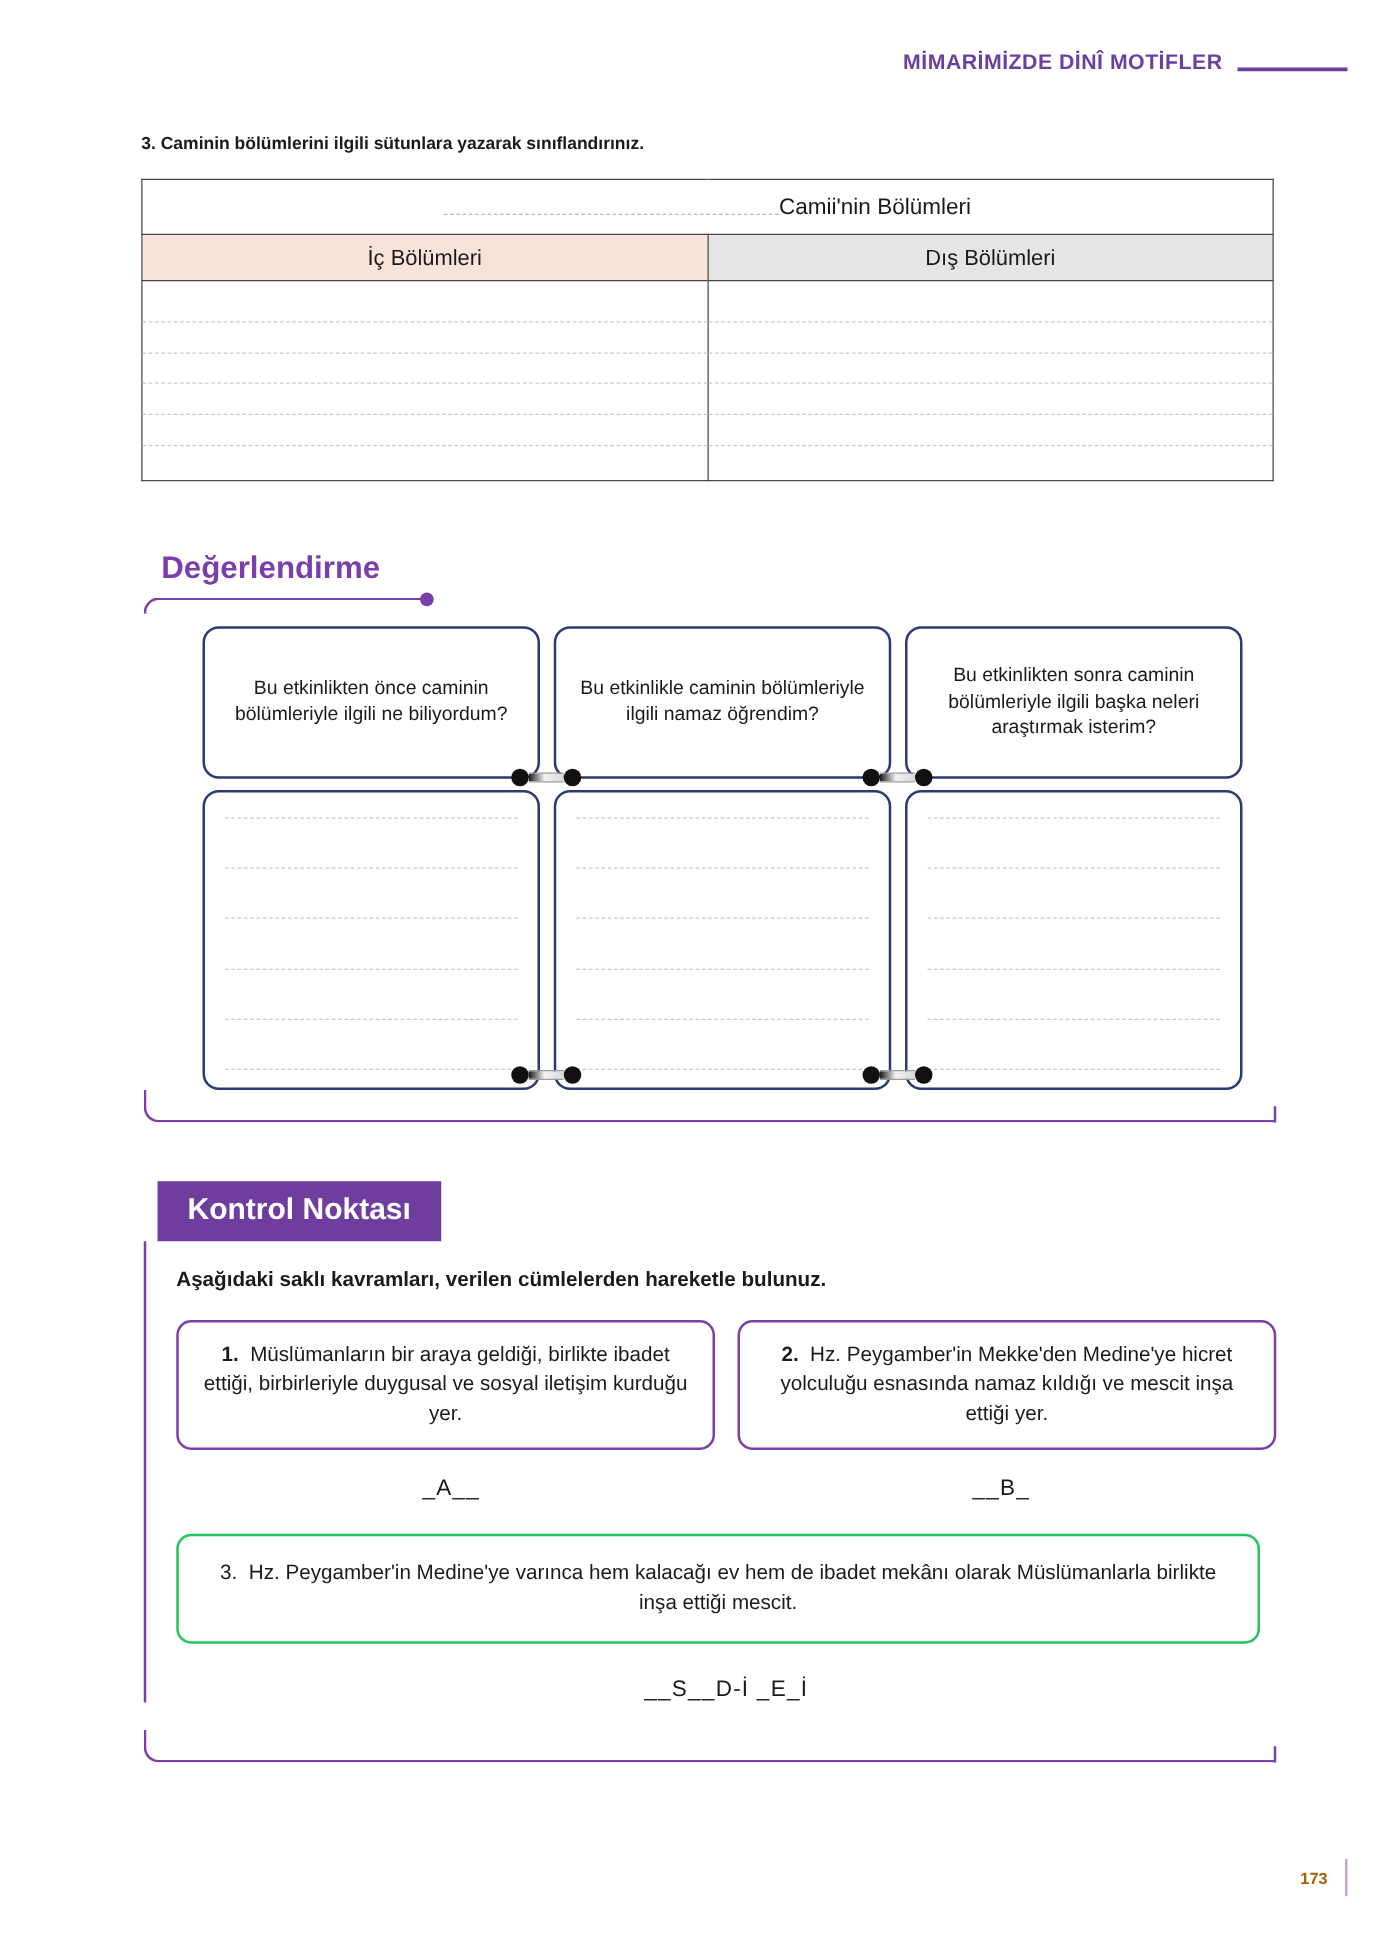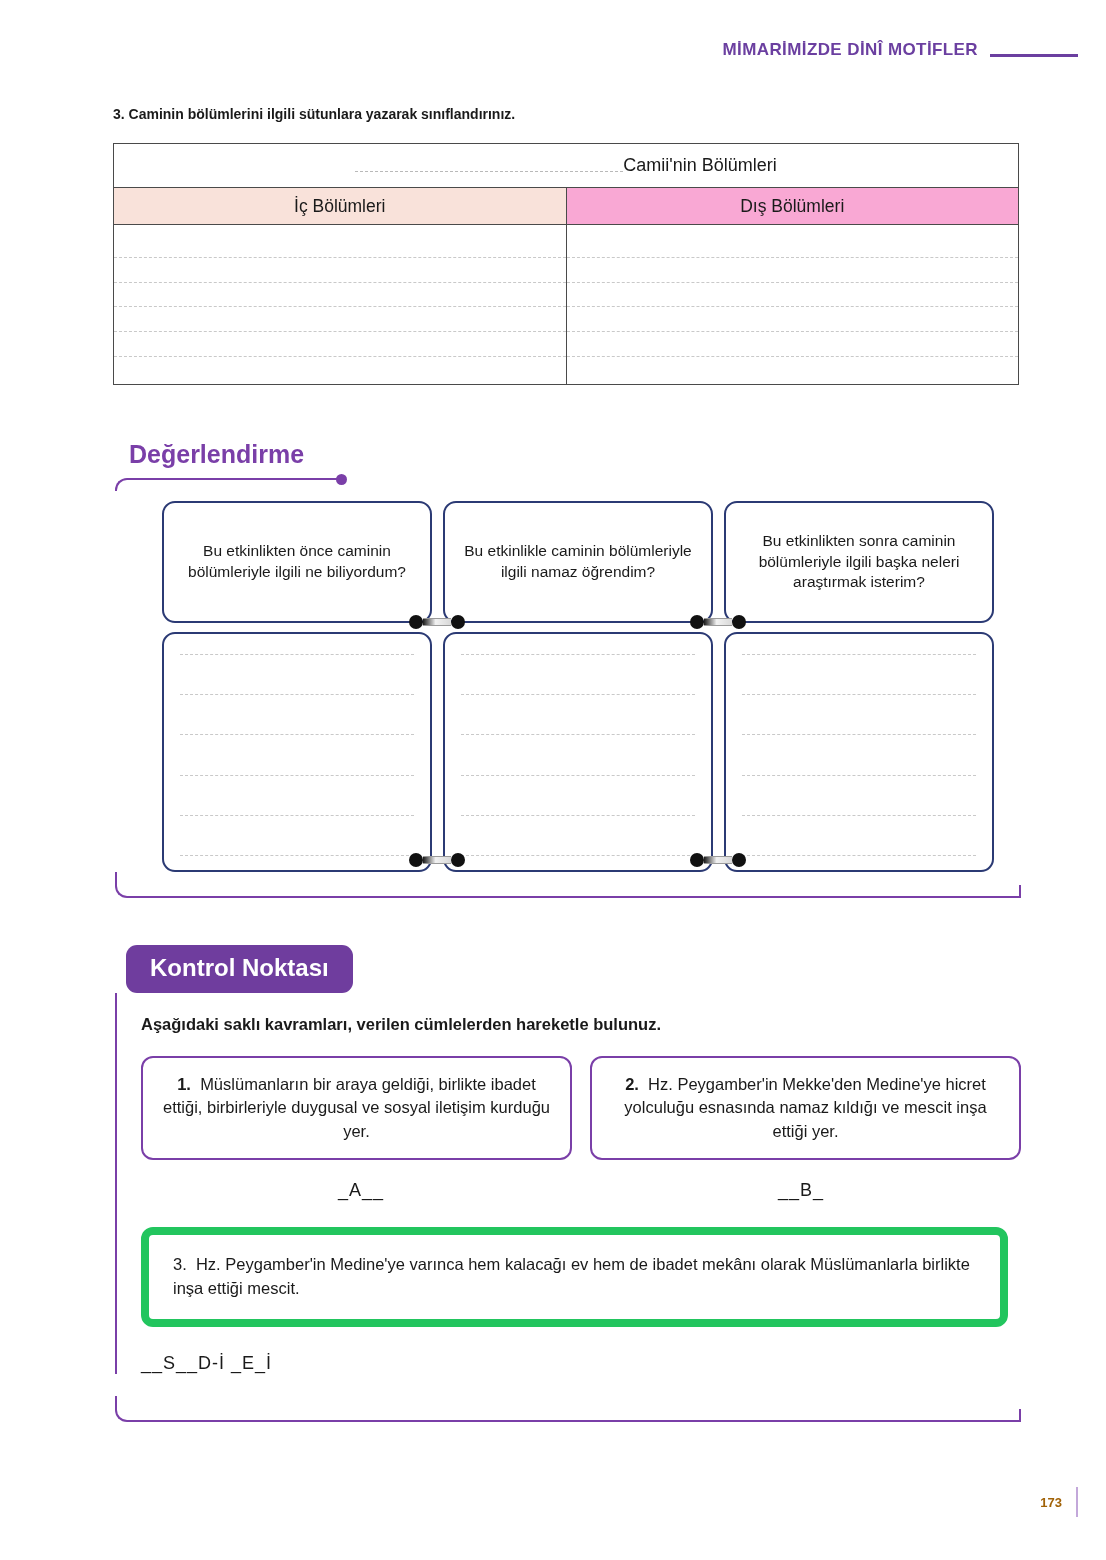--- a/index.html
+++ b/index.html
@@ -73,21 +73,21 @@
     height: 13px;
     vertical-align: -1px;
   }
   .th-sub {
     height: 37px;
     text-align: center;
     font-size: 17.5px;
     color: #1a1a1a;
   }
   .th-sub.inner { background: #f9e2da; }
-  .th-sub.outer { background: #f9a8d4; }
+  .th-sub.outer { background: #e5e5e5; }
 
   .write-cell {
     height: 160px;
     vertical-align: top;
     padding: 0 18px;
   }
   .write-lines {
     display: flex;
     flex-direction: column;
     justify-content: space-evenly;
@@ -234,21 +234,21 @@
   
   .section-kontrol { top: 945px; }
 
   .pill {
     display: inline-block;
     background: #6f3d9e;
     color: #fff;
     font-size: 24px;
     font-weight: bold;
     padding: 9px 24px 11px 24px;
-    border-radius: 11px;
+    border-radius: 0;
     margin-left: 13px;
   }
   .kontrol-body {
     position: relative;
     border-left: 2px solid #7a3fa8;
     margin-left: 2px;
     padding: 22px 0 0 11px;
   }
   .kontrol-instruction {
     font-size: 16.5px;
@@ -286,31 +286,31 @@
   }
   .kn-answer {
     flex: 1;
     text-align: center;
     font-size: 18px;
     letter-spacing: 1px;
     color: #1a1a1a;
   }
 
   .kn-box-wide {
-    border: 8px solid #22c55e;
+    border: 2px solid #22c55e;
     border-radius: 12px;
     padding: 18px 24px;
-    text-align: left;
+    text-align: center;
     font-size: 16.5px;
     line-height: 1.45;
     color: #1a1a1a;
     margin: 26px 13px 0 13px;
   }
   .kn-answer-wide {
-    text-align: left;
+    text-align: center;
     font-size: 18px;
     letter-spacing: 1px;
     color: #1a1a1a;
     margin-top: 26px;
     margin-left: 13px;
   }
 
   
   .footer {
     position: absolute;

